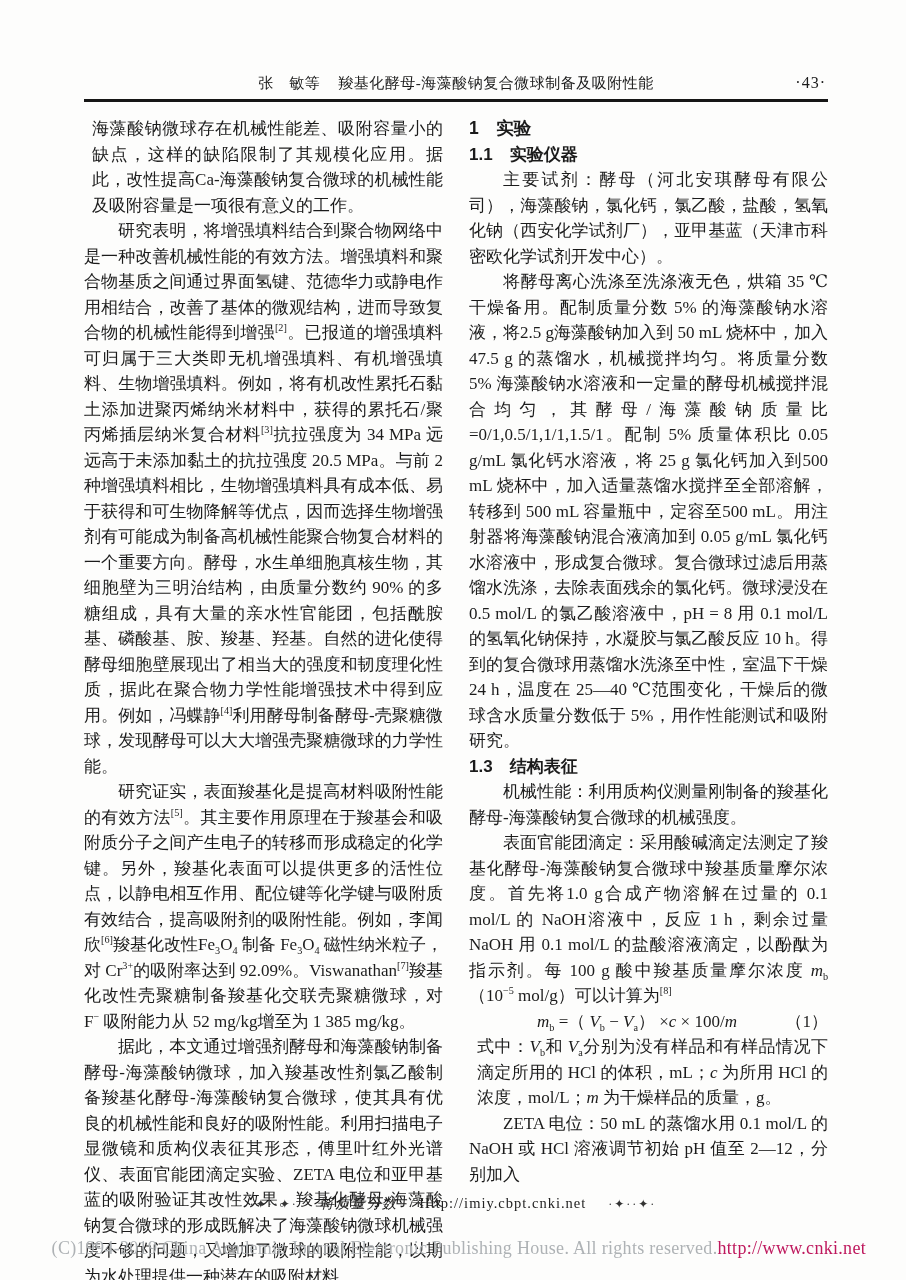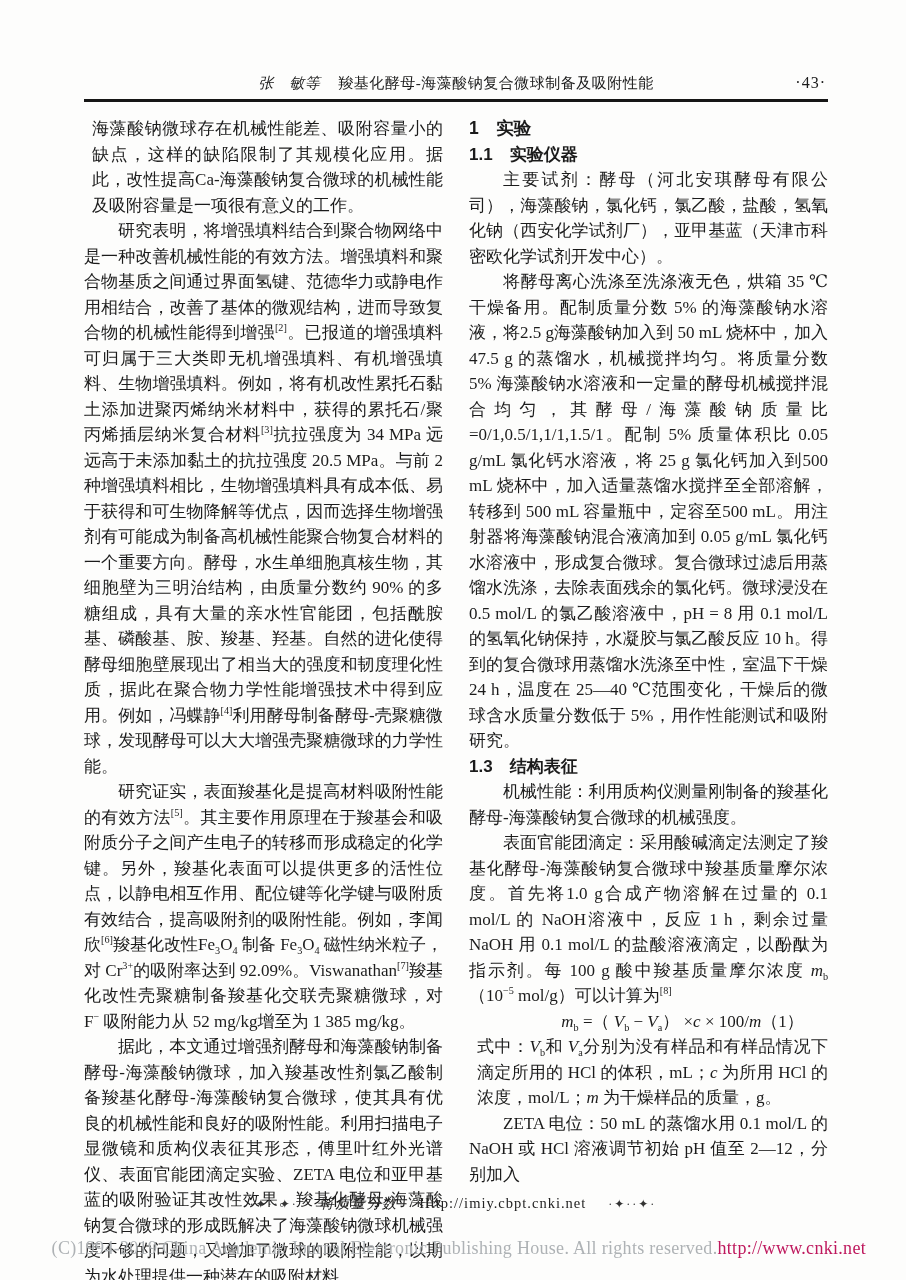--- a/index.html
+++ b/index.html
@@ -16,21 +16,21 @@
   
   .running-head {
     position: absolute;
     top: 74px; left: 84px; width: 744px;
     font-size: 15px;
     display: flex;
     justify-content: center;
     align-items: baseline;
     letter-spacing: 0.5px;
   }
-  .running-head .authors { margin-right: 18px; font-style: italic; }
+  .running-head .authors { margin-right: 18px; }
   .page-num {
     position: absolute;
     top: 74px; right: 80px;
     font-size: 16px;
     letter-spacing: 1px;
   }
   .header-rule {
     position: absolute;
     top: 99px; left: 84px; width: 744px;
     height: 3px;
@@ -58,21 +58,21 @@
     font-size: 17px;
     line-height: 25.5px;
     text-align: left;
   }
   .col h2 { font-size: 17.5px; }
   sup { font-size: 0.6em; line-height: 0; vertical-align: super; }
   sub { font-size: 0.6em; line-height: 0; vertical-align: sub; }
   
   .equation {
     display: flex;
-    justify-content: center;
+    justify-content: space-between;
     align-items: baseline;
     padding-left: 68px;
     line-height: 25.5px;
   }
   .equation .formula i { font-family: "Liberation Serif", serif; }
   
   .submit-footer {
     position: absolute;
     top: 1194px; left: 0; width: 100%;
     display: flex;

